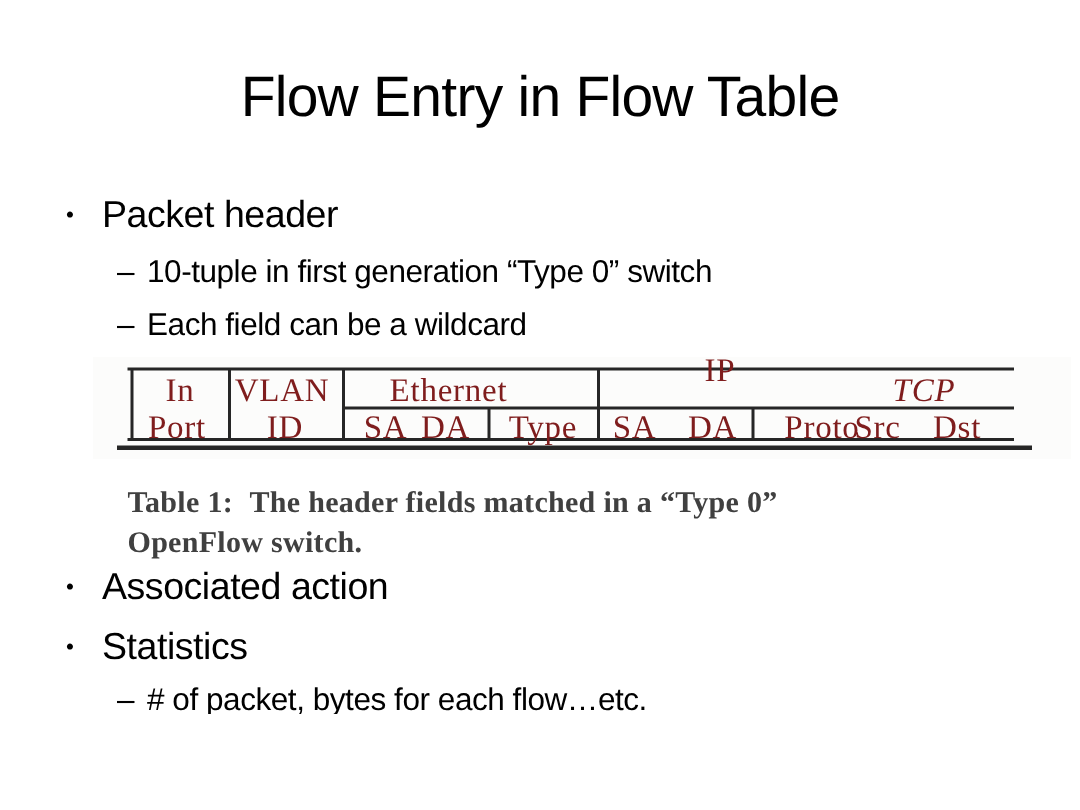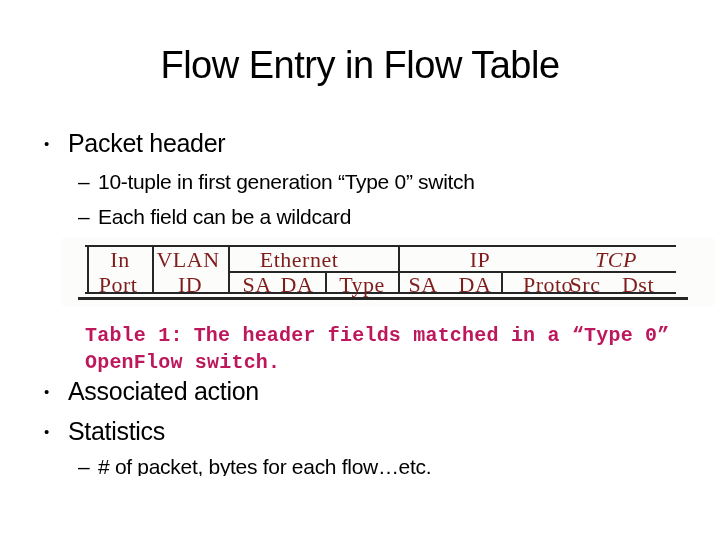--- a/index.html
+++ b/index.html
@@ -43,23 +43,23 @@
   .fig-label{
     position:absolute;
     font-family:"Liberation Serif",serif;
     font-size:22px;color:#7f1d1d;
     letter-spacing:0.5px;white-space:nowrap;
     transform:translateX(-50%);
     line-height:17px;
   }
   .caption{
     position:absolute;left:85px;top:322px;width:540px;
-    font-family:Liberation Mono, monospace;
+    font-family:Liberation Serif, serif;
     font-weight:700;font-size:20px;line-height:27px;
-    color:#be185d;letter-spacing:0.2px;
+    color:#404040;letter-spacing:0.2px;
     white-space:nowrap;
   }
   .caption .cap-prefix{margin-right:11px;}
   .page-number{
     position:absolute;top:506px;right:42px;
     font-size:16px;color:#000000;
   }
 </style>
 </head>
 <body>
@@ -95,21 +95,21 @@
     <div class="rule" style="left:152px;top:246px;width:1.5px;height:47px;"></div>
     <div class="rule" style="left:228px;top:246px;width:1.5px;height:47px;"></div>
     <div class="rule" style="left:398px;top:246px;width:1.5px;height:47px;"></div>
 
     <div class="rule" style="left:325px;top:272px;width:1.5px;height:21px;"></div>
     <div class="rule" style="left:501px;top:272px;width:1.5px;height:21px;"></div>
 
     <span class="fig-label" style="left:120px;top:251px;">In</span>
     <span class="fig-label" style="left:188px;top:251px;">VLAN</span>
     <span class="fig-label" style="left:299px;top:251px;">Ethernet</span>
-    <span class="fig-label" style="left:480px;top:251px;">IP</span>
+    <span class="fig-label" style="left:480px;top:238px;">IP</span>
     <span class="fig-label" style="left:616px;top:251px;font-style:italic;">TCP</span>
 
     <span class="fig-label" style="left:118px;top:276px;">Port</span>
     <span class="fig-label" style="left:190px;top:276px;">ID</span>
     <span class="fig-label" style="left:257px;top:276px;">SA</span>
     <span class="fig-label" style="left:297px;top:276px;">DA</span>
     <span class="fig-label" style="left:362px;top:276px;">Type</span>
     <span class="fig-label" style="left:423px;top:276px;">SA</span>
     <span class="fig-label" style="left:475px;top:276px;">DA</span>
     <span class="fig-label" style="left:548px;top:276px;">Proto</span>

